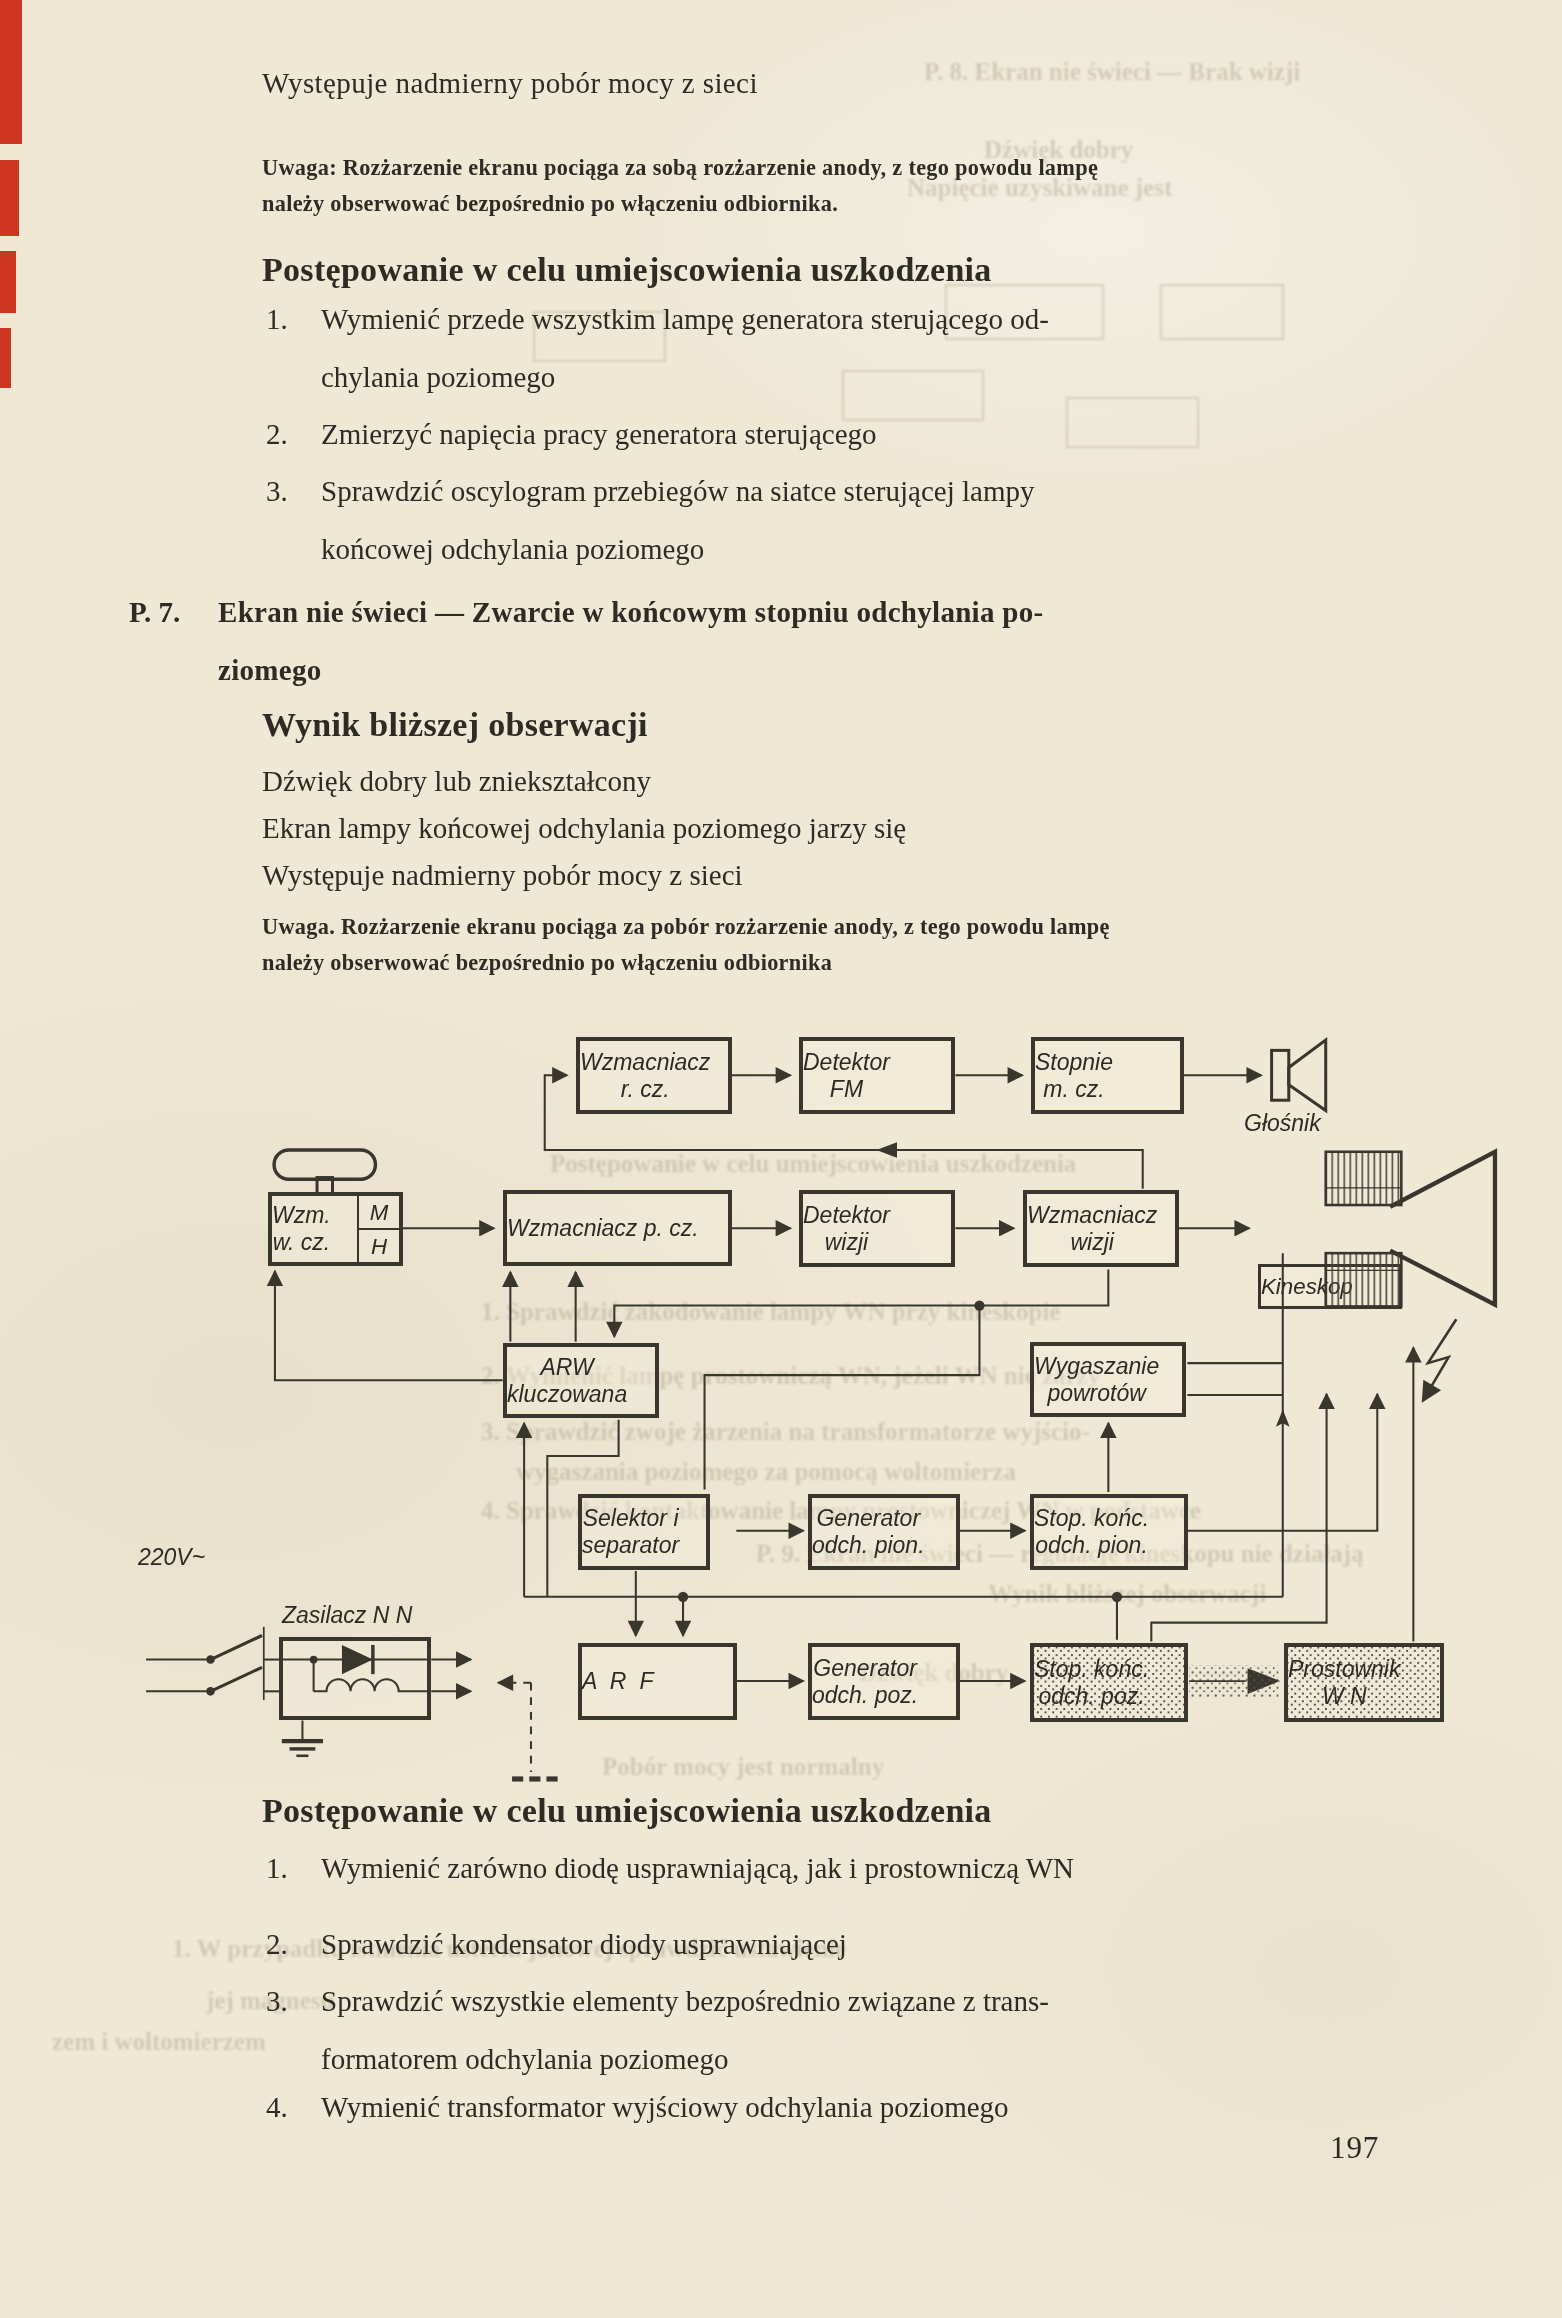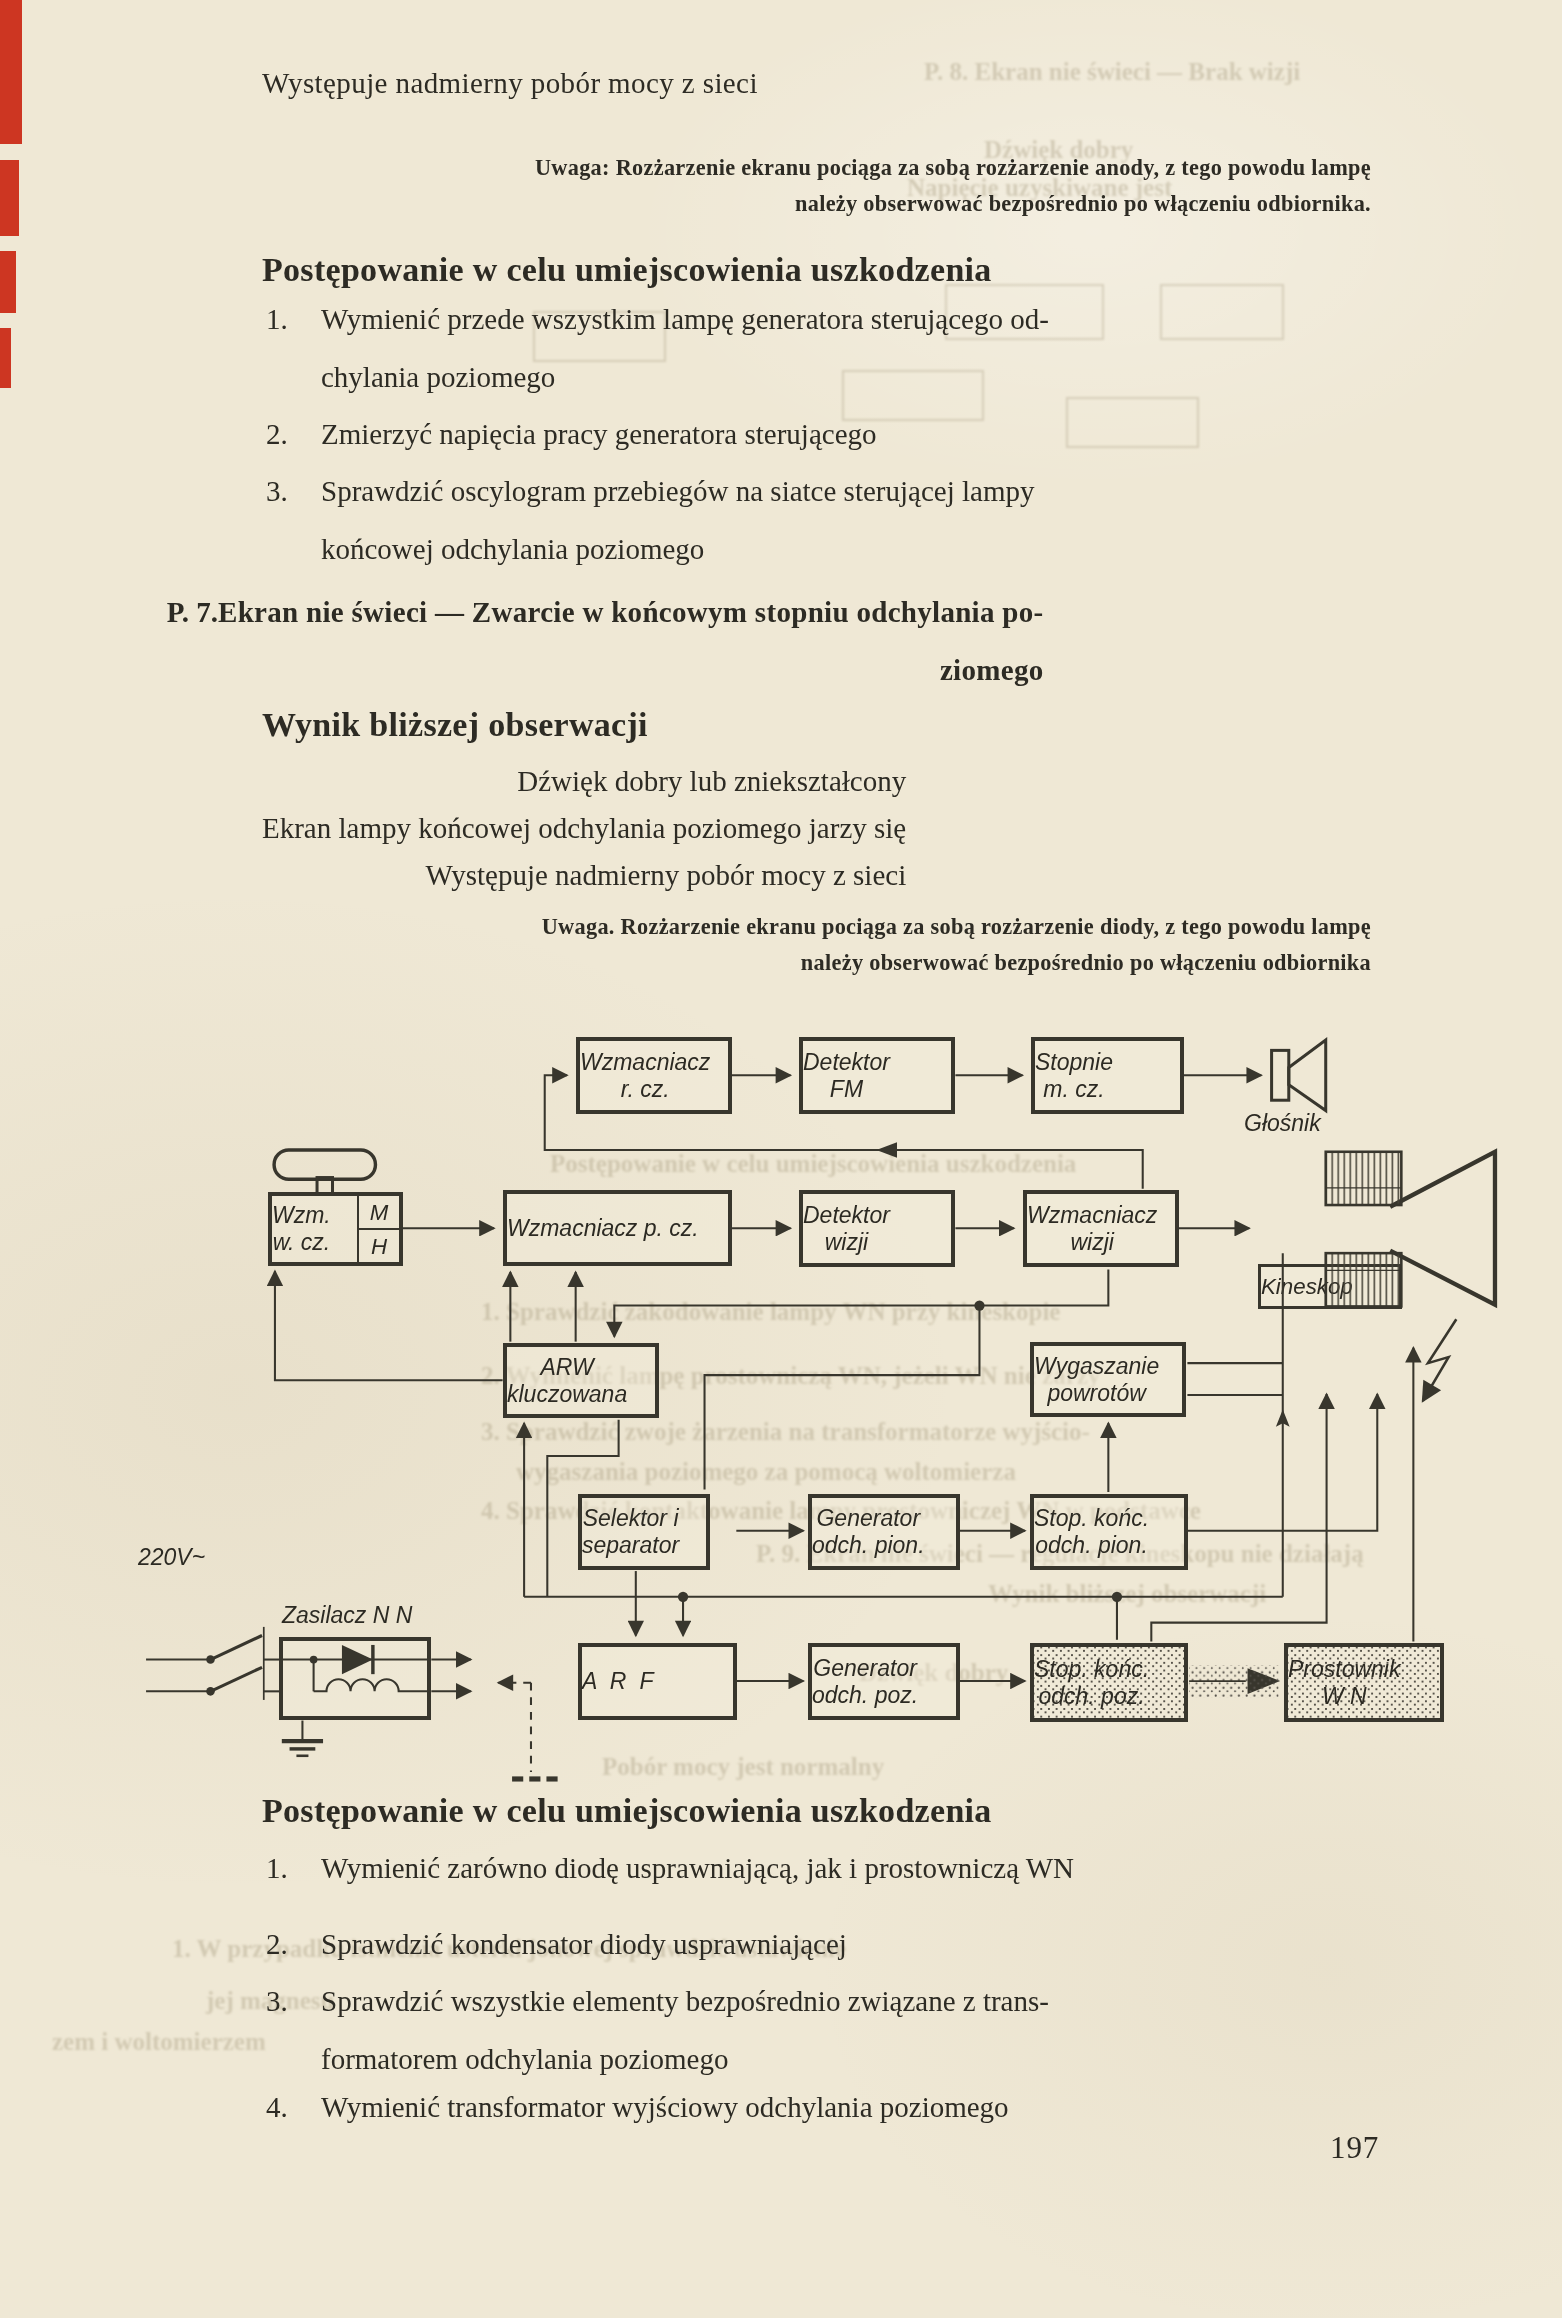--- a/index.html
+++ b/index.html
@@ -16,21 +16,21 @@
     overflow:hidden;
   }
   .red{position:absolute;left:0;background:#cd3622;}
   
   .ghost{
     position:absolute;font-family:"Liberation Serif",serif;font-weight:bold;
     color:#988c6d;opacity:.33;filter:blur(1px);white-space:pre;font-size:25px;
   }
   .gbox{position:absolute;border:2.6px solid rgba(150,138,108,.28);filter:blur(0.9px);}
   
-  .t{position:absolute;white-space:pre-line;text-align:right;}
+  .t{position:absolute;white-space:pre-line;}
   .lead{font-size:29px;letter-spacing:0.4px;}
   .uw{font-size:22.3px;font-weight:bold;line-height:36px;letter-spacing:0.3px;}
   .h{font-size:34px;font-weight:bold;letter-spacing:0.3px;}
   .list{position:absolute;}
   .item{display:flex;font-size:29px;line-height:58px;position:absolute;left:0;}
   .item .n{width:55px;flex:none;}
   .item .x{white-space:pre-line;}
   .p7{display:flex;font-size:29px;font-weight:bold;line-height:58px;}
   .p7 .n{width:89px;flex:none;}
   .p7 .x{white-space:pre-line;letter-spacing:0.3px;}
@@ -116,21 +116,21 @@
 
   <div class="t p7" style="left:129px;top:583px;width:1289px;">
     <span class="n">P. 7.</span>
     <span class="x">Ekran nie świeci — Zwarcie w końcowym stopniu odchylania po-
 ziomego</span>
   </div>
   <div class="t h" style="left:262px;top:706px;">Wynik bliższej obserwacji</div>
   <div class="t obs" style="left:262px;top:758px;">Dźwięk dobry lub zniekształcony
 Ekran lampy końcowej odchylania poziomego jarzy się
 Występuje nadmierny pobór mocy z sieci</div>
-  <div class="t uw" style="left:262px;top:909px;width:1109px;">Uwaga. Rozżarzenie ekranu pociąga za sobą rozżarzenie diody, z tego powodu lampę
+  <div class="t uw" style="left:262px;top:909px;width:1109px;">Uwaga. Rozżarzenie ekranu pociąga za pobór rozżarzenie anody, z tego powodu lampę
 należy obserwować bezpośrednio po włączeniu odbiornika</div>
 
   <div style="position:absolute;left:0;top:0;width:1562px;height:2319px;">
 
     <div class="blk" style="left:576px;top:1037px;width:156px;height:77px;"><span>Wzmacniacz
 r. cz.</span></div>
     <div class="blk" style="left:799px;top:1037px;width:156px;height:77px;"><span>Detektor
 FM</span></div>
     <div class="blk" style="left:1031px;top:1037px;width:153px;height:77px;"><span>Stopnie
 m. cz.</span></div>

